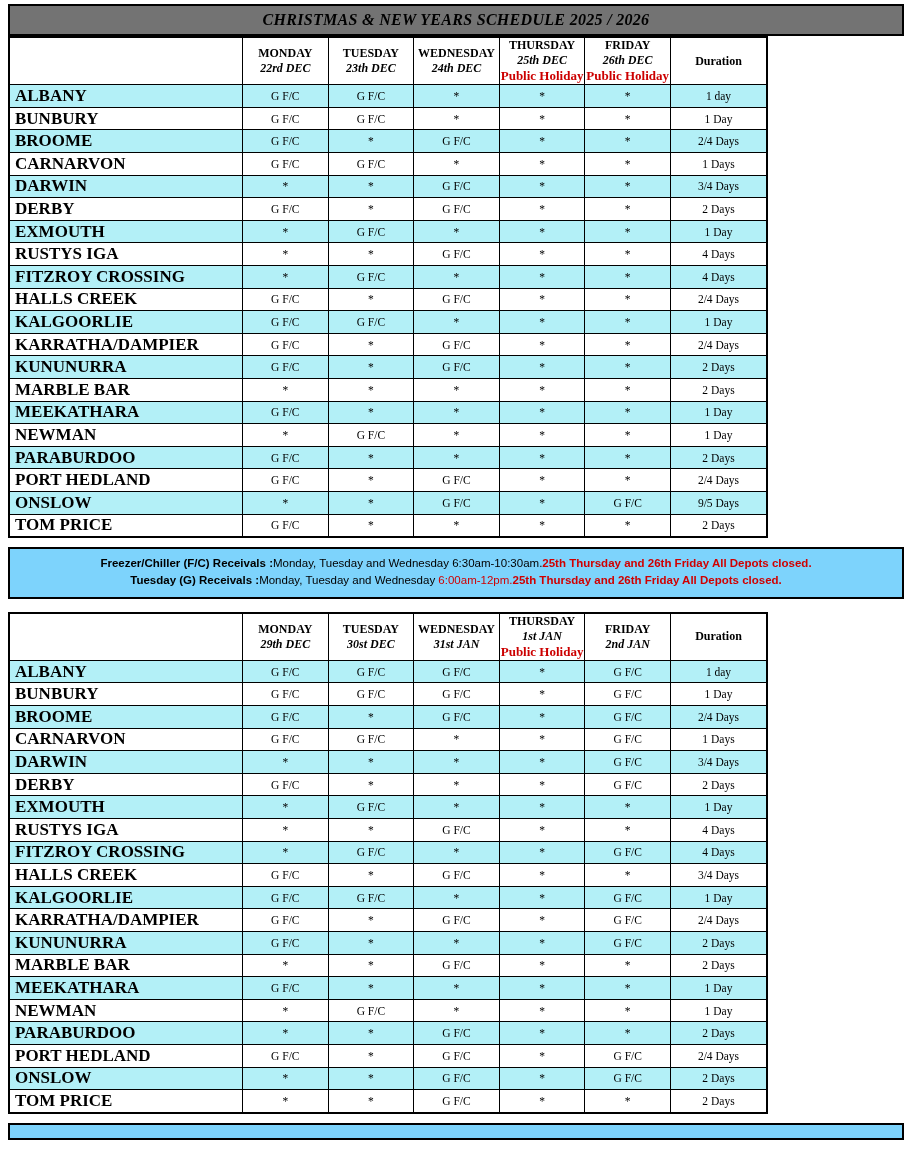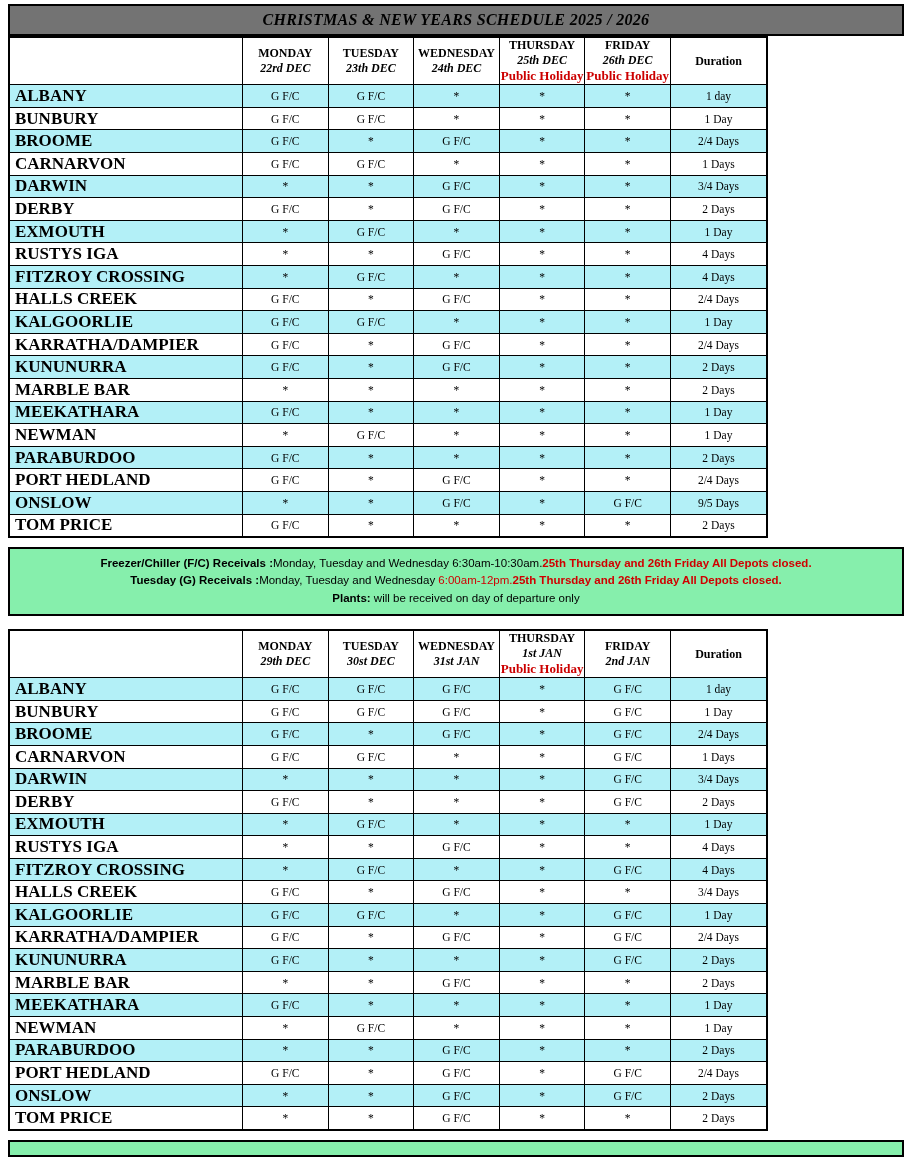--- a/index.html
+++ b/index.html
@@ -104,21 +104,21 @@
   }
   
   .notes {
     border: 2px solid #000;
     margin-top: 9px;
     padding: 6px 4px 7px 4px;
     text-align: center;
     font-family: "Liberation Sans", sans-serif;
     font-size: 11.5px;
     line-height: 1.5;
-    background: #86efac;
+    background: #7dd3fc;
   }
   .notes .ln { display: block; }
   .bold { font-weight: bold; }
   .red { color: #d00000; }
   .redbold { color: #d00000; font-weight: bold; }
   .spacer { height: 13px; }
 </style>
 </head>
 <body>
 
@@ -342,23 +342,20 @@
       </tbody>
   </table>
 
   <div class="notes">
     <span class="ln">
       <span class="bold">Freezer/Chiller (F/C) Receivals :</span><span>Monday, Tuesday and Wednesday  6:30am-10:30am.</span><span class="redbold">25th Thursday and 26th Friday All Depots closed.</span>
     </span>
     <span class="ln">
       <span class="bold">Tuesday (G) Receivals :</span><span>Monday, Tuesday and Wednesday </span><span class="red">6:00am-12pm.</span><span class="redbold">25th Thursday and 26th Friday All Depots closed.</span>
     </span>
-    <span class="ln">
-      <span class="bold">Plants:</span><span> will be received on day of departure only</span>
-    </span>
   </div>
 
   <div class="spacer"></div>
 
   <table class="sched">
     <thead>
       <tr>
         <th class="blank"></th>
         <th>
           <span class="dayname">MONDAY</span>

